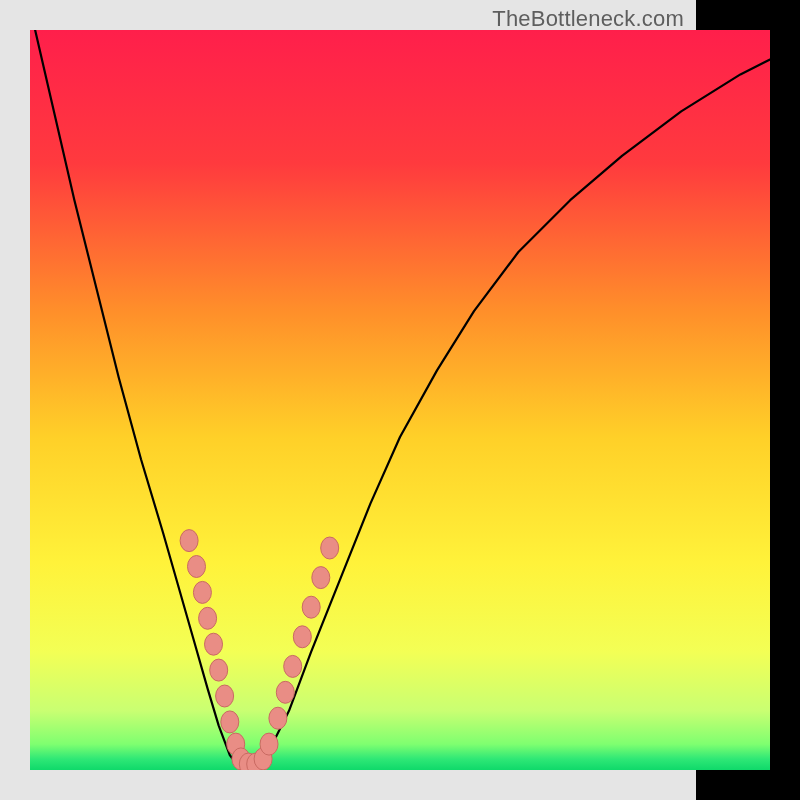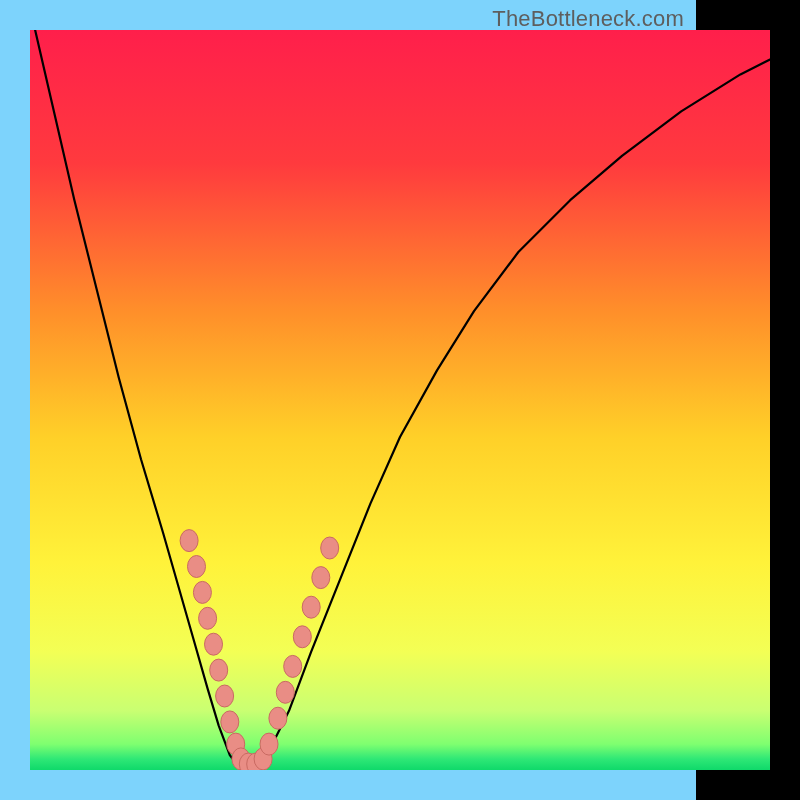--- a/index.html
+++ b/index.html
@@ -8,21 +8,21 @@
     width: 800px;
     height: 800px;
     background: #000;
     overflow: hidden;
     font-family: Arial, Helvetica, sans-serif;
   }
   .frame {
     position: absolute;
     left: 0; top: 0;
     width: 696px; height: 800px;
-    background: #7dd3fc;
+    background: #e5e5e5;
   }
   .plot {
     position: absolute;
     left: 30px;
     top: 30px;
     width: 740px;
     height: 740px;
     overflow: hidden;
   }
   .grad {

